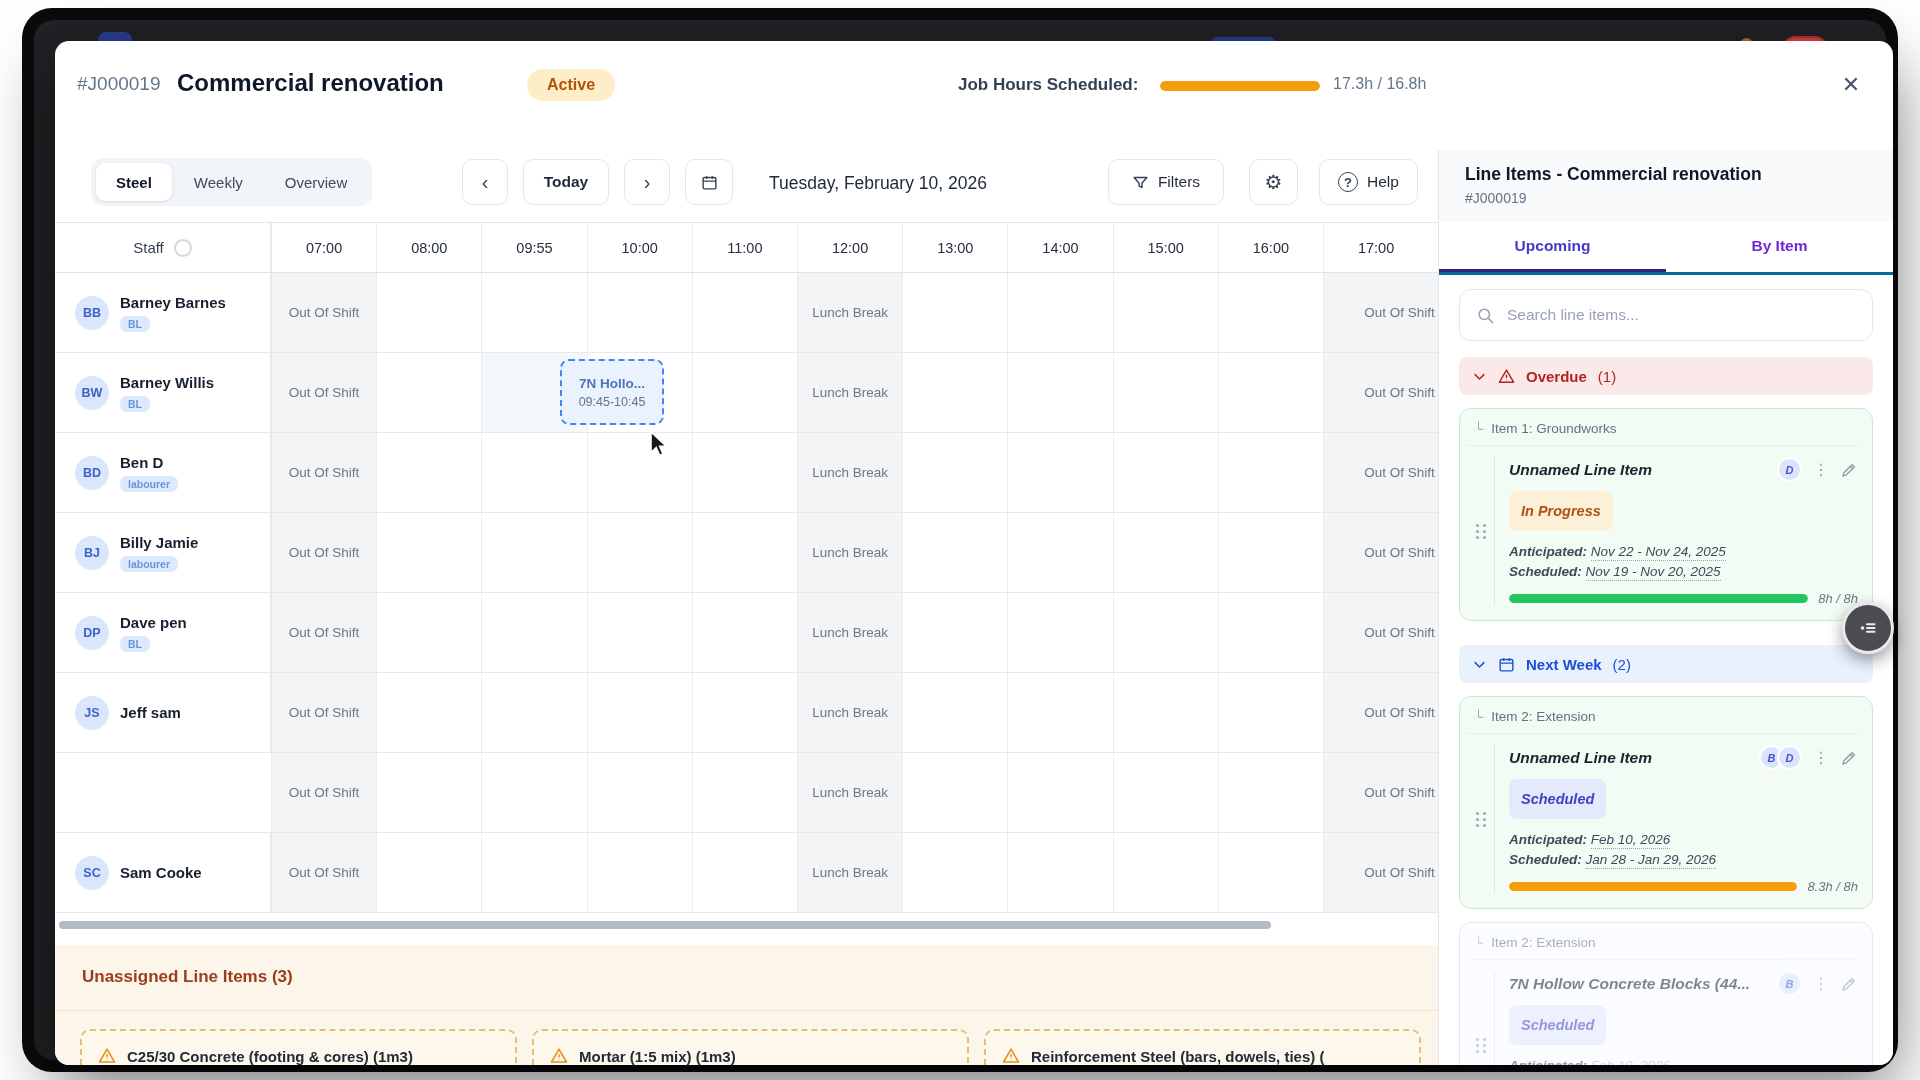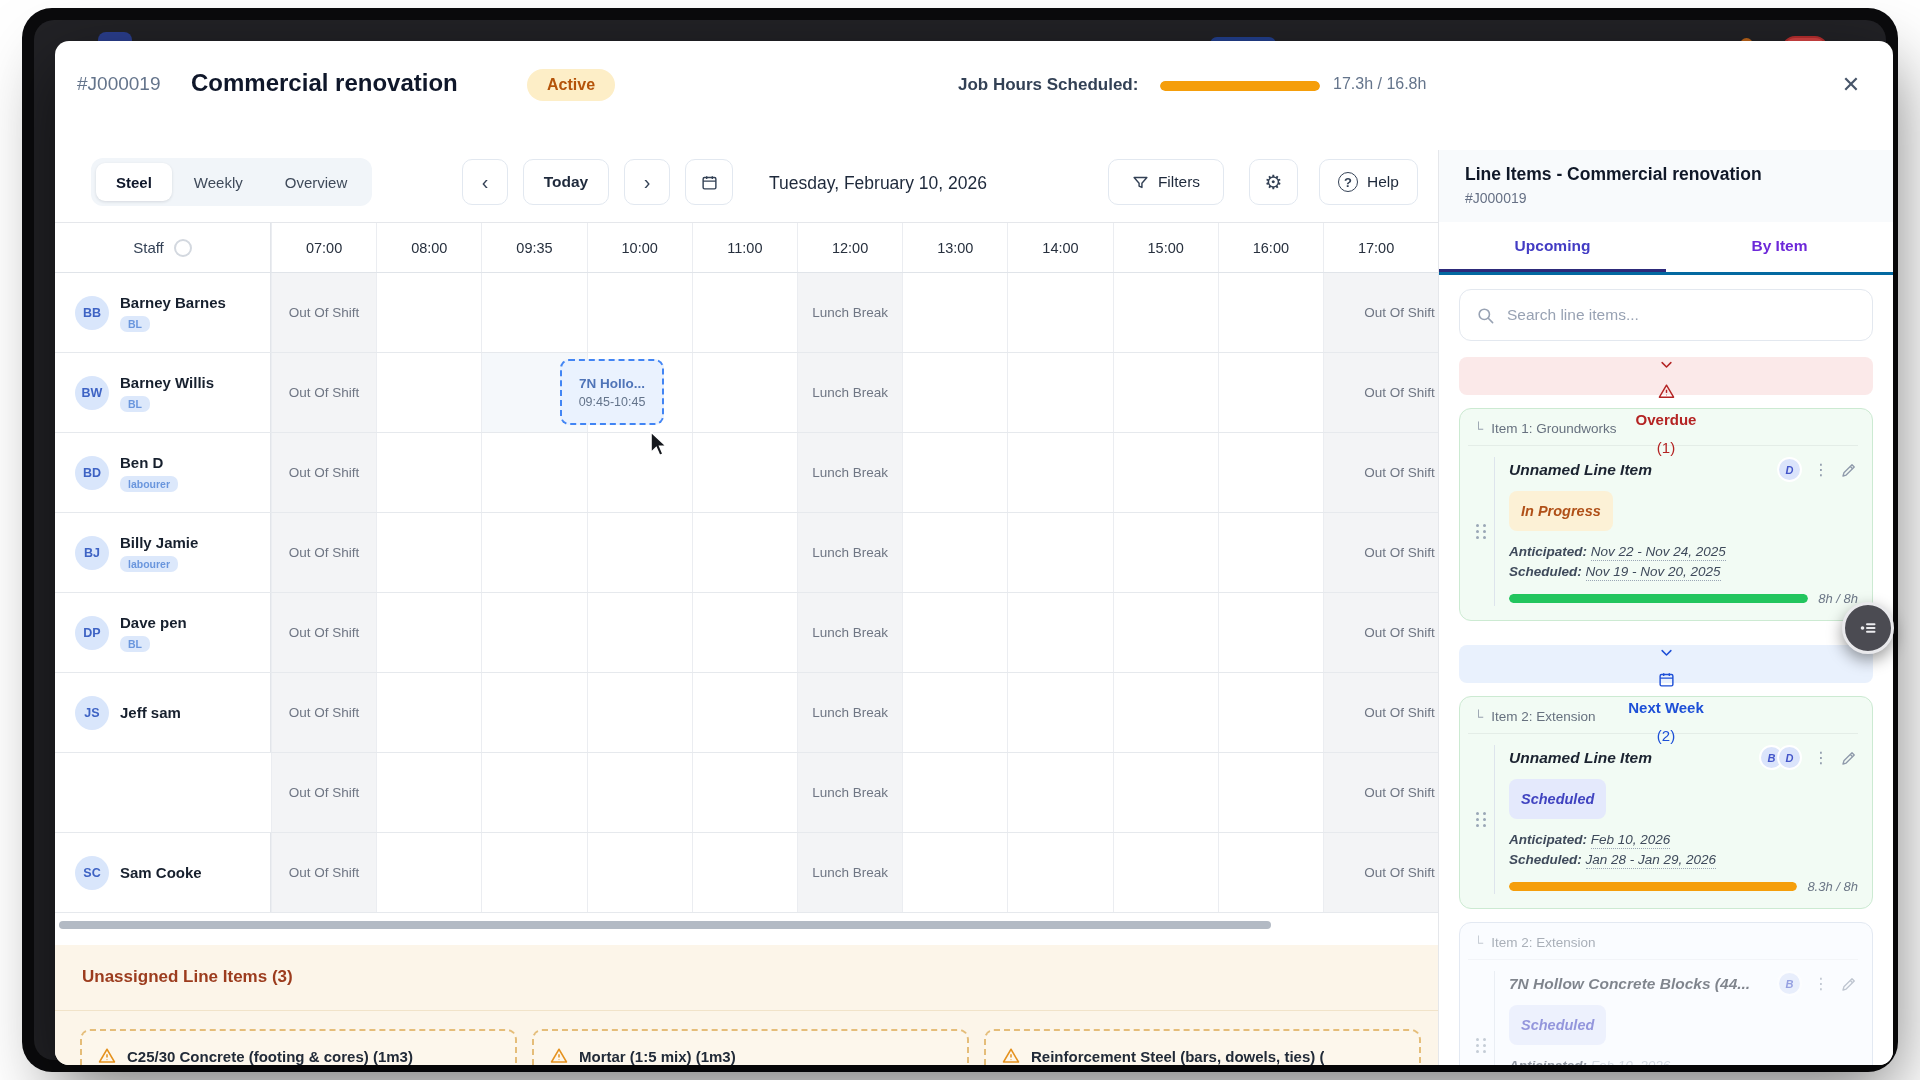--- a/index.html
+++ b/index.html
@@ -16,21 +16,21 @@
   .bg-avatar { position:absolute; left:1800px; top:30px; width:46px; height:46px; border-radius:50%; background:#27408f; }
   .bg-m { position:absolute; left:40px; top:98px; color:rgba(205,210,220,.55); font-size:15px; font-weight:600; }
   .sb-icon { position:absolute; left:50px; width:26px; height:26px; border-radius:7px; background:rgba(255,255,255,.07); }
 
   
   .modal { position:absolute; left:55px; top:41px; width:1838px; height:1024px; background:#fff; border-radius:14px; box-shadow:0 24px 70px rgba(0,0,0,.55); overflow:hidden; z-index:10; }
 
   
   .m-header { position:absolute; left:0; top:0; width:100%; height:86px; }
   .job-id { position:absolute; left:22px; top:32px; font-size:19px; color:#64748b; }
-  .job-title { position:absolute; left:136px; top:28px; font-size:24px; font-weight:700; color:#0f172a; }
+  .job-title { position:absolute; left:122px; top:28px; font-size:24px; font-weight:700; color:#0f172a; }
   .status-badge { position:absolute; left:472px; top:28px; background:#fdeec7; color:#b45309; font-size:16px; font-weight:600; padding:7px 20px; border-radius:18px; }
   .hours-label { position:absolute; left:903px; top:34px; font-size:17px; font-weight:600; color:#334155; }
   .hours-bar { position:absolute; left:1105px; top:40px; width:160px; height:10px; border-radius:6px; overflow:hidden; background:#f3f4f6; }
   .hours-bar > div { height:100%; border-radius:6px; }
   .hours-value { position:absolute; left:1278px; top:34px; font-size:16px; color:#64748b; }
   .close-btn { position:absolute; left:1778px; top:26px; width:36px; height:36px; display:flex; align-items:center; justify-content:center; font-size:22px; color:#475569; cursor:pointer; }
 
   
   .toolbar { position:absolute; left:0; top:113px; width:1383px; height:60px; }
   .tb-tabs { position:absolute; left:36px; top:4px; height:48px; background:#f1f5f9; border-radius:12px; display:flex; align-items:center; padding:0 5px; gap:2px; }
@@ -79,21 +79,21 @@
   .p-title { font-size:17.5px; font-weight:700; color:#101828; }
   .p-sub { margin-top:5px; font-size:14px; color:#667085; }
   .p-tabs { display:flex; height:53px; border-bottom:3px solid #0369a1; }
   .p-tab { flex:1; display:flex; align-items:center; justify-content:center; font-size:15.5px; font-weight:600; color:#6d28d9; cursor:pointer; border-bottom:3px solid transparent; }
   .p-tab.active { color:#433cc4; font-weight:700; border-bottom-color:#2d2a7a; }
   .p-body { padding:14px 20px 0; }
   .search-box { height:52px; border:1px solid #e3e8ef; border-radius:12px; display:flex; align-items:center; gap:12px; padding:0 16px; margin-bottom:16px;justify-content:center; }
   .search-box svg { width:19px; height:19px; color:#98a2b3; flex:none; }
   .search-box input { border:none; outline:none; flex:1; font-size:15.5px; color:#334155; font-family:inherit; background:transparent; }
   .search-box input::placeholder { color:#98a2b3; }
-  .group-pill { height:38px; border-radius:8px; display:flex; align-items:center; gap:11px; padding:0 13px; margin-bottom:13px; cursor:pointer; font-size:15px;flex-direction:column; }
+  .group-pill { height:38px; border-radius:8px; display:flex; align-items:center; gap:11px; padding:0 13px; margin-bottom:13px; cursor:pointer; font-size:15px; }
   .group-pill svg { width:17px; height:17px; flex:none; }
   .group-pill .chev { width:15px; height:15px; }
   .group-pill .g-label { font-weight:700; }
   .group-pill.overdue { background:#fbe9e9; color:#b42323; }
   .group-pill.nextweek { background:#e9f1fd; color:#1d4fd7; }
   .li-card { background:#f2fbf4; border:1px solid #ccead2; border-radius:12px; padding:10px 14px 14px 8px; margin-bottom:13px; }
   .li-card.gap { margin-bottom:24px; }
   .li-card.faded { background:#fafcff; border-color:#e3e9f2; }
   .li-card.faded .fade { opacity:.55; }
   .li-parent { display:flex; align-items:center; gap:8px; color:#67717f; font-size:13.5px; padding:2px 0 9px 6px; border-bottom:1px solid rgba(16,24,40,.06); }
@@ -203,21 +203,21 @@
     </div>
 
     <div class="grid">
       <div class="grid-head" id="grid-head">
         <div class="staff-head">
           <span>Staff</span>
           <span class="circ"></span>
         </div>
       <div class="time-label" style="left: 216px; width: 105.2px;">07:00</div>
           <div class="time-label" style="left: 321.2px; width: 105.2px;">08:00</div>
-          <div class="time-label" style="left: 426.4px; width: 105.2px;">09:35</div>
+          <div class="time-label" style="left: 426.4px; width: 105.2px;">09:55</div>
           <div class="time-label" style="left: 531.6px; width: 105.2px;">10:00</div>
           <div class="time-label" style="left: 636.8px; width: 105.2px;">11:00</div>
           <div class="time-label" style="left: 742px; width: 105.2px;">12:00</div>
           <div class="time-label" style="left: 847.2px; width: 105.2px;">13:00</div>
           <div class="time-label" style="left: 952.4px; width: 105.2px;">14:00</div>
           <div class="time-label" style="left: 1057.6px; width: 105.2px;">15:00</div>
           <div class="time-label" style="left: 1162.8px; width: 105.2px;">16:00</div>
           <div class="time-label" style="left: 1268px; width: 105.2px;">17:00</div>
         </div>
       <div id="grid-body">

